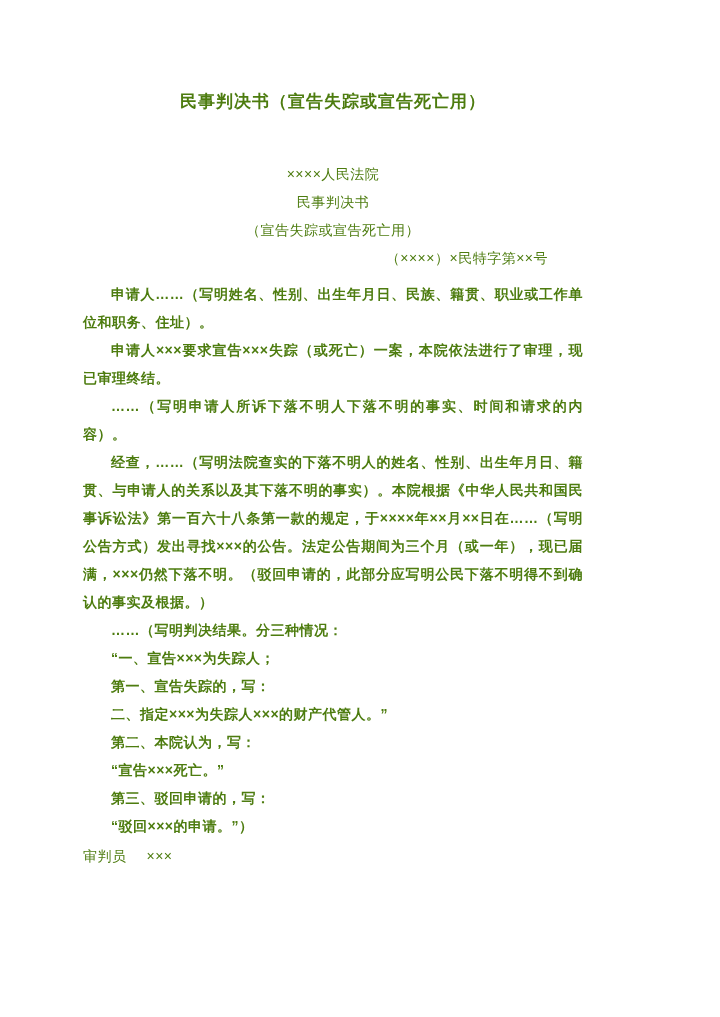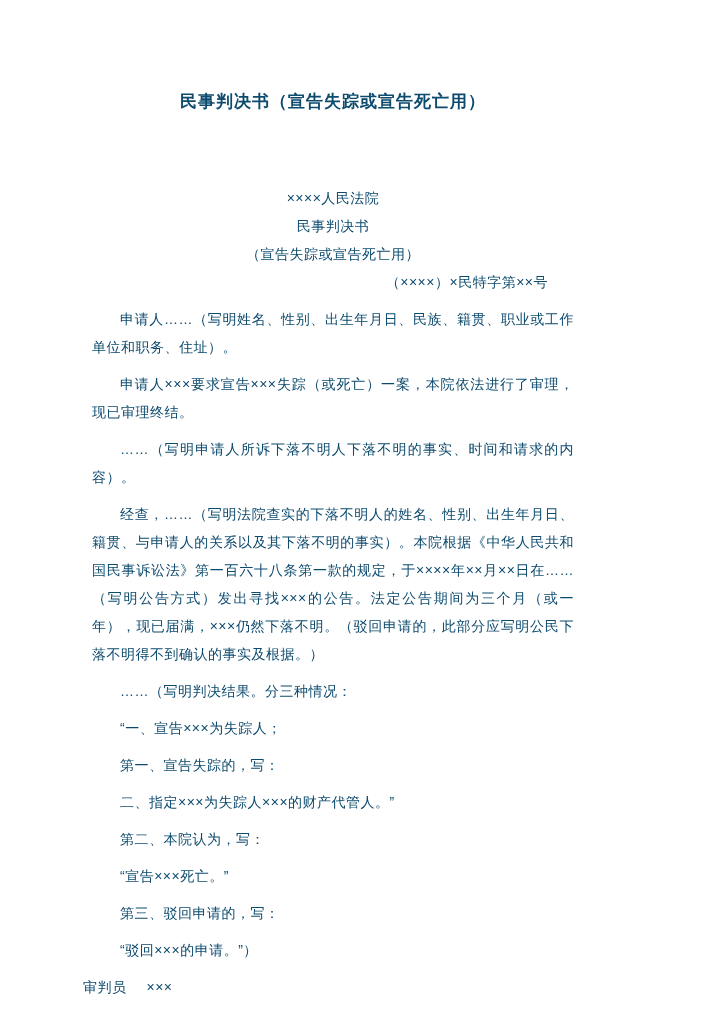--- a/index.html
+++ b/index.html
@@ -7,59 +7,60 @@
     padding: 0;
     background: #ffffff;
   }
   .page {
     position: relative;
     width: 720px;
     height: 1017px;
     background: #ffffff;
     overflow: hidden;
     font-family: "Liberation Sans", "DejaVu Sans", sans-serif;
-    color: #0c4a6e;
+    color: #4d7c0f;
   }
   .content {
     position: absolute;
     left: 83px;
     top: 0;
     width: 500px;
     font-size: 14px;
     line-height: 28px;
     letter-spacing: 0.5px;
   }
   .doc-title {
     margin-top: 92px;
     font-size: 17px;
     line-height: 20px;
     font-weight: bold;
     text-align: center;
     letter-spacing: 1px;
   }
   .header-group {
-    margin-top: 72px;
+    margin-top: 48px;
   }
   .header-line {
     text-align: center;
     line-height: 28px;
   }
   .case-number-line {
     text-align: right;
     padding-right: 35px;
     line-height: 28px;
   }
   .body-group {
     margin-top: 8px;
   }
   .paragraph {
-    margin: 9px;
+    margin: 0;
     text-indent: 2em;
     text-align: justify;
     line-height: 28px;
+    font-weight: bold;
   }
   .signature-line {
     margin-top: 2px;
     padding-right: 43px;
     line-height: 28px;
   }
   .signature-name {
     margin-left: 20px;
   }
 </style>

